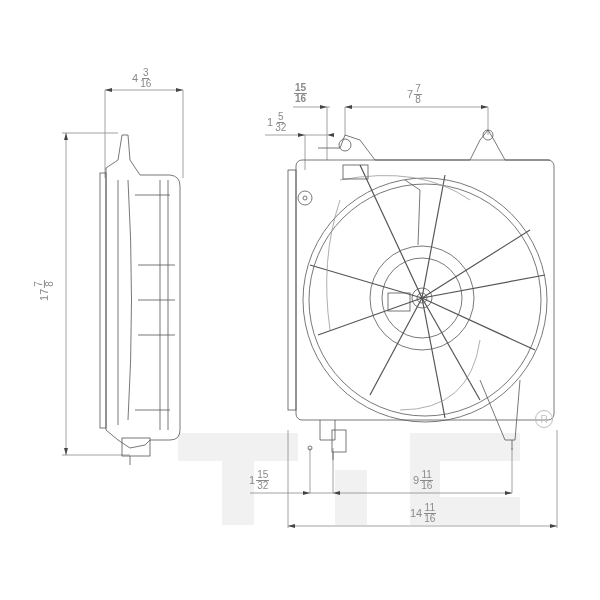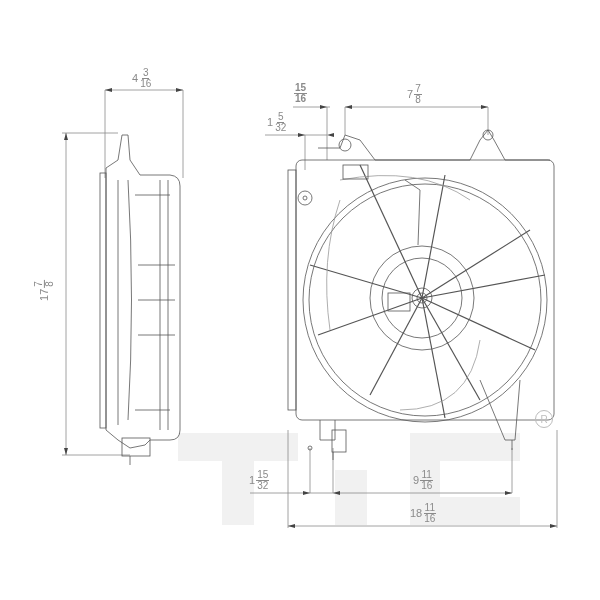--- a/index.html
+++ b/index.html
@@ -173,19 +173,19 @@
 
   <div class="dim" style="left:413px;top:470px;">
     <span class="whole">9</span>
     <span class="frac">
         <span class="num">11</span>
         <span class="den">16</span>
       </span>
   </div>
 
   <div class="dim" style="left:410px;top:503px;">
-    <span class="whole">18</span>
+    <span class="whole">14</span>
     <span class="frac">
         <span class="num">11</span>
         <span class="den">16</span>
       </span>
   </div>
 </div>
 
 </body></html>

